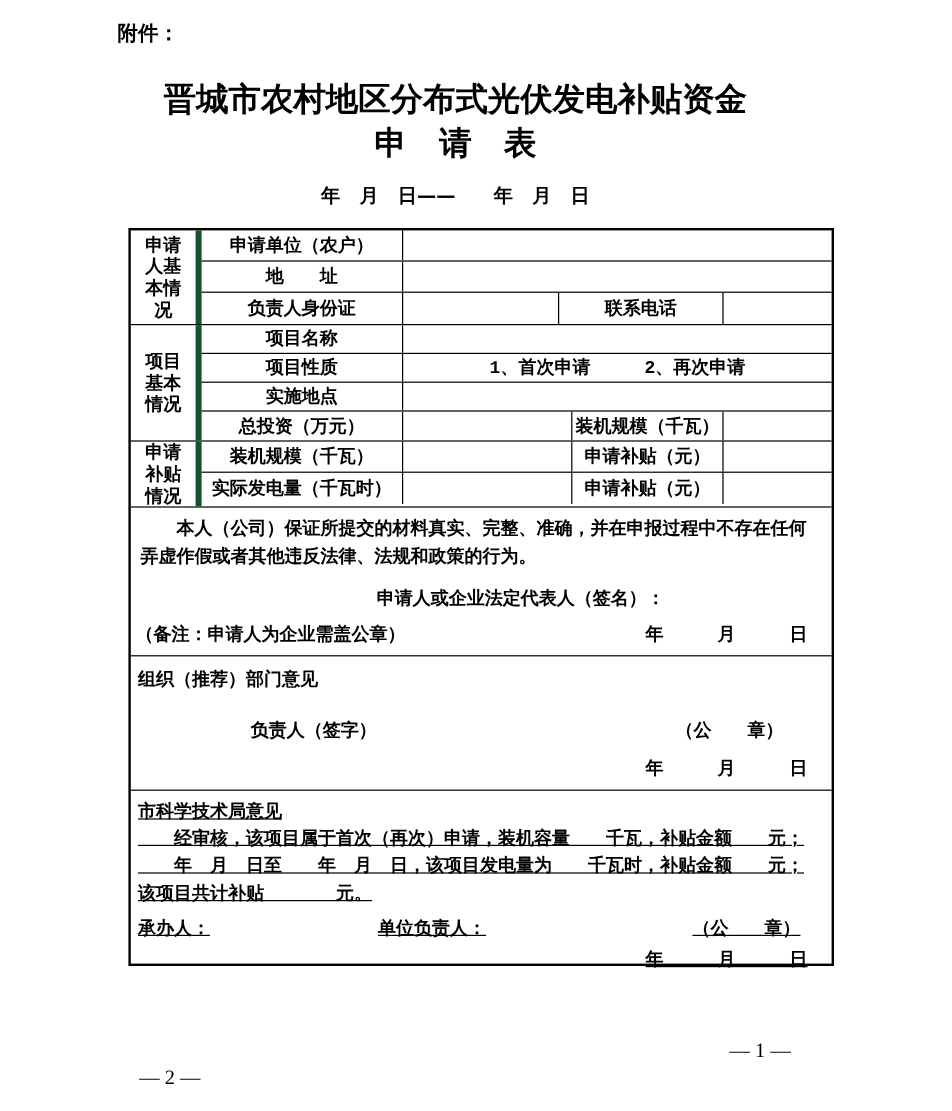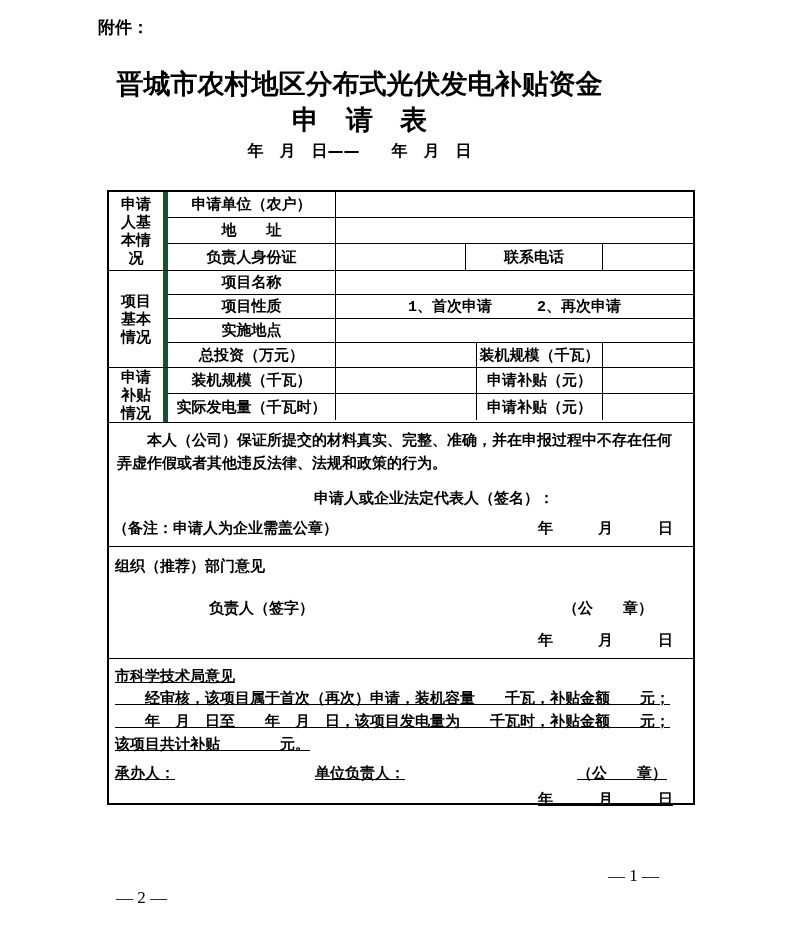--- a/index.html
+++ b/index.html
@@ -1,22 +1,22 @@
 <!DOCTYPE html>
 <html><head>
 <meta charset="utf-8">
 <style>
   html,body{margin:0;padding:0;background:#fff;}
   .page{
     position:relative;width:719px;height:926px;background:#ffffff;color:#000;
-    font-family:"DejaVu Sans","Liberation Sans",sans-serif;overflow:hidden;
+    font-family:"DejaVu Sans","Liberation Sans",sans-serif;overflow:hidden;padding-left:40px;
   }
   .attachment{position:absolute;left:98px;top:16px;font-size:17px;font-weight:bold;}
   .title{position:absolute;left:0;top:66px;width:100%;text-align:center;font-size:27px;font-weight:bold;line-height:36px;}
-  .daterange{position:absolute;left:0;top:141px;width:100%;text-align:center;font-size:16px;font-weight:bold;}
+  .daterange{position:absolute;left:0;top:153px;width:100%;text-align:center;font-size:16px;font-weight:bold;}
 
   .form{
     position:absolute;left:107px;top:190px;width:588px;box-sizing:border-box;
     border:2px solid #000;font-size:15px;font-weight:bold;
   }
   .sect{display:flex;border-bottom:1px solid #000;}
   .cat{
     width:54px;border-right:5px solid #14532d;display:flex;align-items:center;justify-content:center;
     text-align:center;white-space:pre-line;line-height:1.2;flex:0 0 54px;
   }

